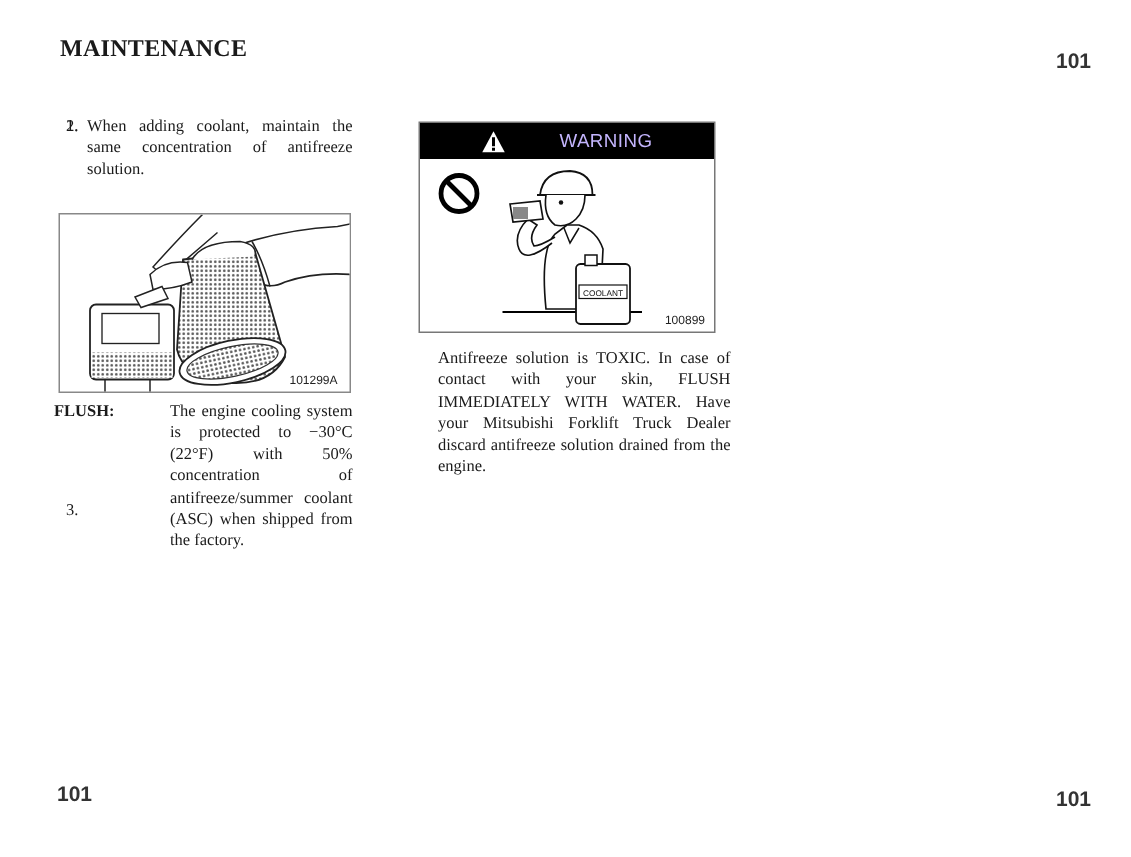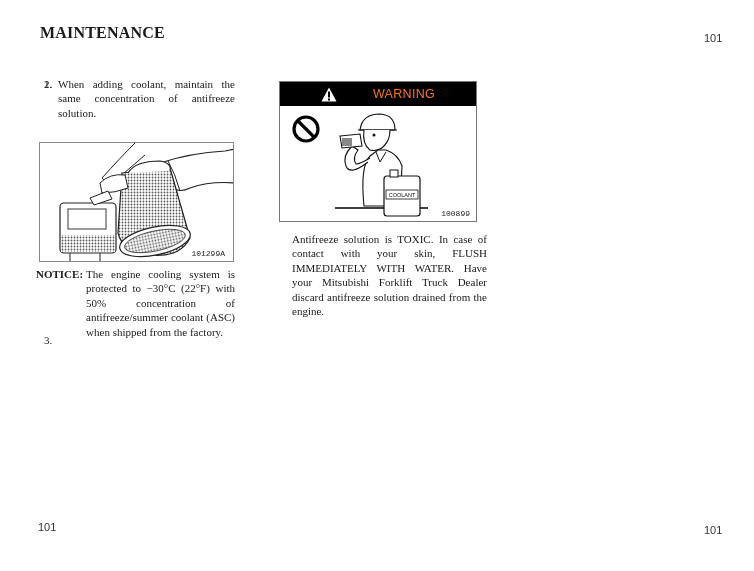--- a/index.html
+++ b/index.html
@@ -1,37 +1,37 @@
 <!DOCTYPE html>
 <html><head>
 <meta charset="utf-8">
 <style>
   html, body { margin: 0; padding: 0; background: #ffffff; }
   body { width: 754px; height: 571px; position: relative; overflow: hidden;
          font-family: "Liberation Serif", "DejaVu Serif", serif; color: #1a1a1a; }
   .abs { position: absolute; }
   .section-title { left: 40px; top: 24px; font-weight: bold; font-size: 16px; letter-spacing: 0.2px; }
-  .page-num { font-family: "Liberation Sans", "DejaVu Sans", sans-serif; font-size: 11px; color: #333; }
+  .page-num { font-family: "Liberation Sans", "DejaVu Sans", sans-serif; font-size: 14px; color: #333; font-weight: bold; }
   .pn-top-right { left: 704px; top: 32px; }
   .pn-bottom-left { left: 38px; top: 521px; }
   .pn-bottom-right { left: 704px; top: 524px; }
   .body-text { font-size: 11px; line-height: 14.4px; text-align: justify; }
   ol.steps { margin: 0; padding: 0; list-style: none; }
   ol.steps li { position: relative; padding-left: 18px; }
   ol.steps li .num { position: absolute; left: 4px; top: 0; }
   .steps-top { left: 40px; top: 77px; width: 195px; }
   .figure-left { left: 39px; top: 142px; width: 195px; height: 120px; border: 1px solid #888; box-sizing: border-box; background: #fff; overflow: hidden; }
-  .fig-code { font-family: Liberation Mono, monospace; font-size: 8px; color: #222; position: absolute; }
+  .fig-code { font-family: Liberation Sans, sans-serif; font-size: 8px; color: #222; position: absolute; }
   .notice { left: 36px; top: 267px; width: 199px; }
   .notice-row { display: flex; }
   .notice-row .lbl { flex: 0 0 auto; font-weight: bold; white-space: nowrap; margin-right: 3px; }
-  .notice-row .txt { flex: 1 1 auto; text-align: justify; }
+  .notice-row .txt { flex: 1 1 auto; text-align: justify; margin-left: 34px; }
   .step3 { left: 40px; top: 333px; width: 195px; }
   .warning-box { left: 279px; top: 81px; width: 198px; height: 141px; border: 1px solid #777; box-sizing: border-box; background: #fff; overflow: hidden; }
-  .warning-header { background: #000; height: 24px; color: #f97316; display: flex; align-items: center; justify-content: center;
+  .warning-header { background: #000; height: 24px; color: #c4b5fd; display: flex; align-items: center; justify-content: center;
                     font-family: "Liberation Sans", "DejaVu Sans", sans-serif; font-size: 12.5px; letter-spacing: 0.3px; gap: 32px; }
   .warning-header svg { margin-right: 4px; }
   .warn-text { left: 282px; top: 232px; width: 195px; margin-left: 10px; }
 </style>
 </head>
 <body>
 
 <div class="abs section-title">MAINTENANCE</div>
 <div class="abs page-num pn-top-right">101</div>
 
@@ -74,21 +74,21 @@
     <rect x="21" y="92" width="54" height="17" fill="url(#dots)"></rect>
     <path d="M30 110 L30 120 M60 110 L60 120" stroke="#222" stroke-width="1"></path>
 
     <path d="M50 55 L68 48 L72 56 L54 62 Z" fill="#fff" stroke="#222" stroke-width="1"></path>
   </svg>
   <span class="fig-code" style="right:8px; bottom:3px;">101299A</span>
 </div>
 
 <div class="abs body-text notice">
   <div class="notice-row">
-    <span class="lbl">NOTICE:</span>
+    <span class="lbl">FLUSH:</span>
     <span class="txt">The engine cooling system is protected to −30°C (22°F) with 50% concentration of antifreeze/summer coolant (ASC) when shipped from the factory.</span>
   </div>
 </div>
 
 <div class="abs body-text step3">
   <ol class="steps">
     <li>
       <span class="num">3.</span>
     </li>
   </ol>

